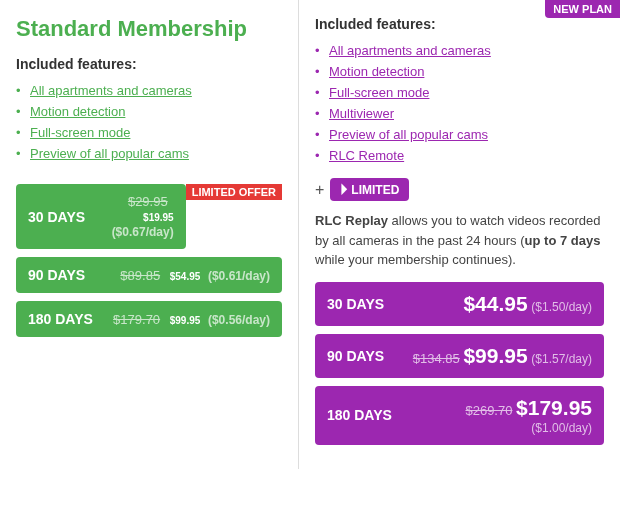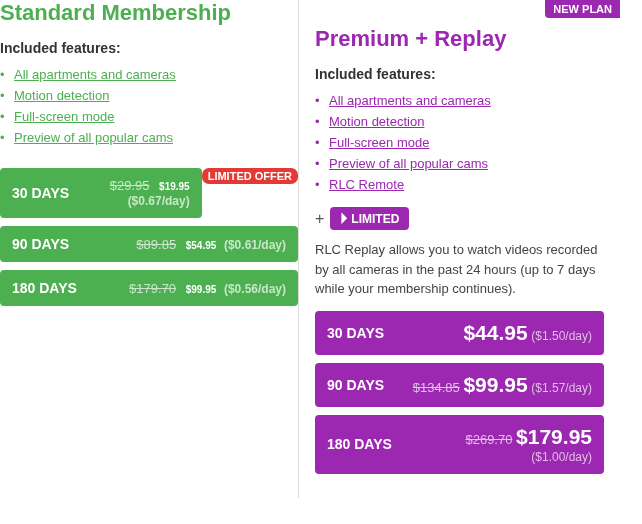--- a/index.html
+++ b/index.html
@@ -9,20 +9,21 @@
       background: #fff;
       width: 642px;
     }
     .container {
       display: flex;
       width: 642px;
     }
     
     .left-panel {
       width: 299px;
+      padding: 16px;
       border-right: 1px solid #ddd;
       background: #fff;
     }
     .left-panel h2 {
       color: #4caf50;
       font-size: 22px;
       margin-bottom: 14px;
     }
     .included-label {
       font-weight: bold;
@@ -52,21 +53,21 @@
     }
     .pricing-section-left {
       margin-top: 10px;
     }
     .limited-offer-badge {
       background: #e53935;
       color: #fff;
       font-size: 11px;
       font-weight: bold;
       padding: 2px 6px;
-      border-radius: 7px;
+      border-radius: 0;
       float: right;
       margin-bottom: 2px;
     }
     .price-row-left {
       display: flex;
       align-items: center;
       background: #4caf50;
       color: #fff;
       border-radius: 4px;
       margin-bottom: 8px;
@@ -166,21 +167,21 @@
       align-items: center;
       gap: 4px;
     }
     .replay-desc {
       font-size: 13px;
       color: #444;
       margin-bottom: 12px;
       line-height: 1.5;
     }
     .replay-desc strong {
-      font-weight: normal;
+      font-weight: bold;
     }
     .price-row-right {
       display: flex;
       align-items: center;
       background: #9c27b0;
       color: #fff;
       border-radius: 4px;
       margin-bottom: 8px;
       padding: 10px 12px;
       font-size: 13px;
@@ -252,26 +253,26 @@
           <span class="new-price">$99.95</span>
           <span class="per-day">($0.56/day)</span>
         </span>
       </div>
     </div>
   </div>
 
   <div class="right-panel">
     <div class="new-plan-badge">NEW PLAN</div>
     <div class="right-inner">
-      <h2>Premium + Replay</h2>
       <div class="included-label">Included features:</div>
       <ul class="right-features-list">
         <li><span>All apartments and cameras</span></li>
         <li><span>Motion detection</span></li>
         <li><span>Full-screen mode</span></li>
+        <li><span>Multiviewer</span></li>
         <li><span>Preview of all popular cams</span></li>
         <li><span>RLC Remote</span></li>
       </ul>
       <div class="replay-row">
         <span class="replay-plus">+</span>
         <span class="replay-badge">
           <span style="font-size:14px;">⏵</span>
           <span>LIMITED</span>
         </span>
       </div>

